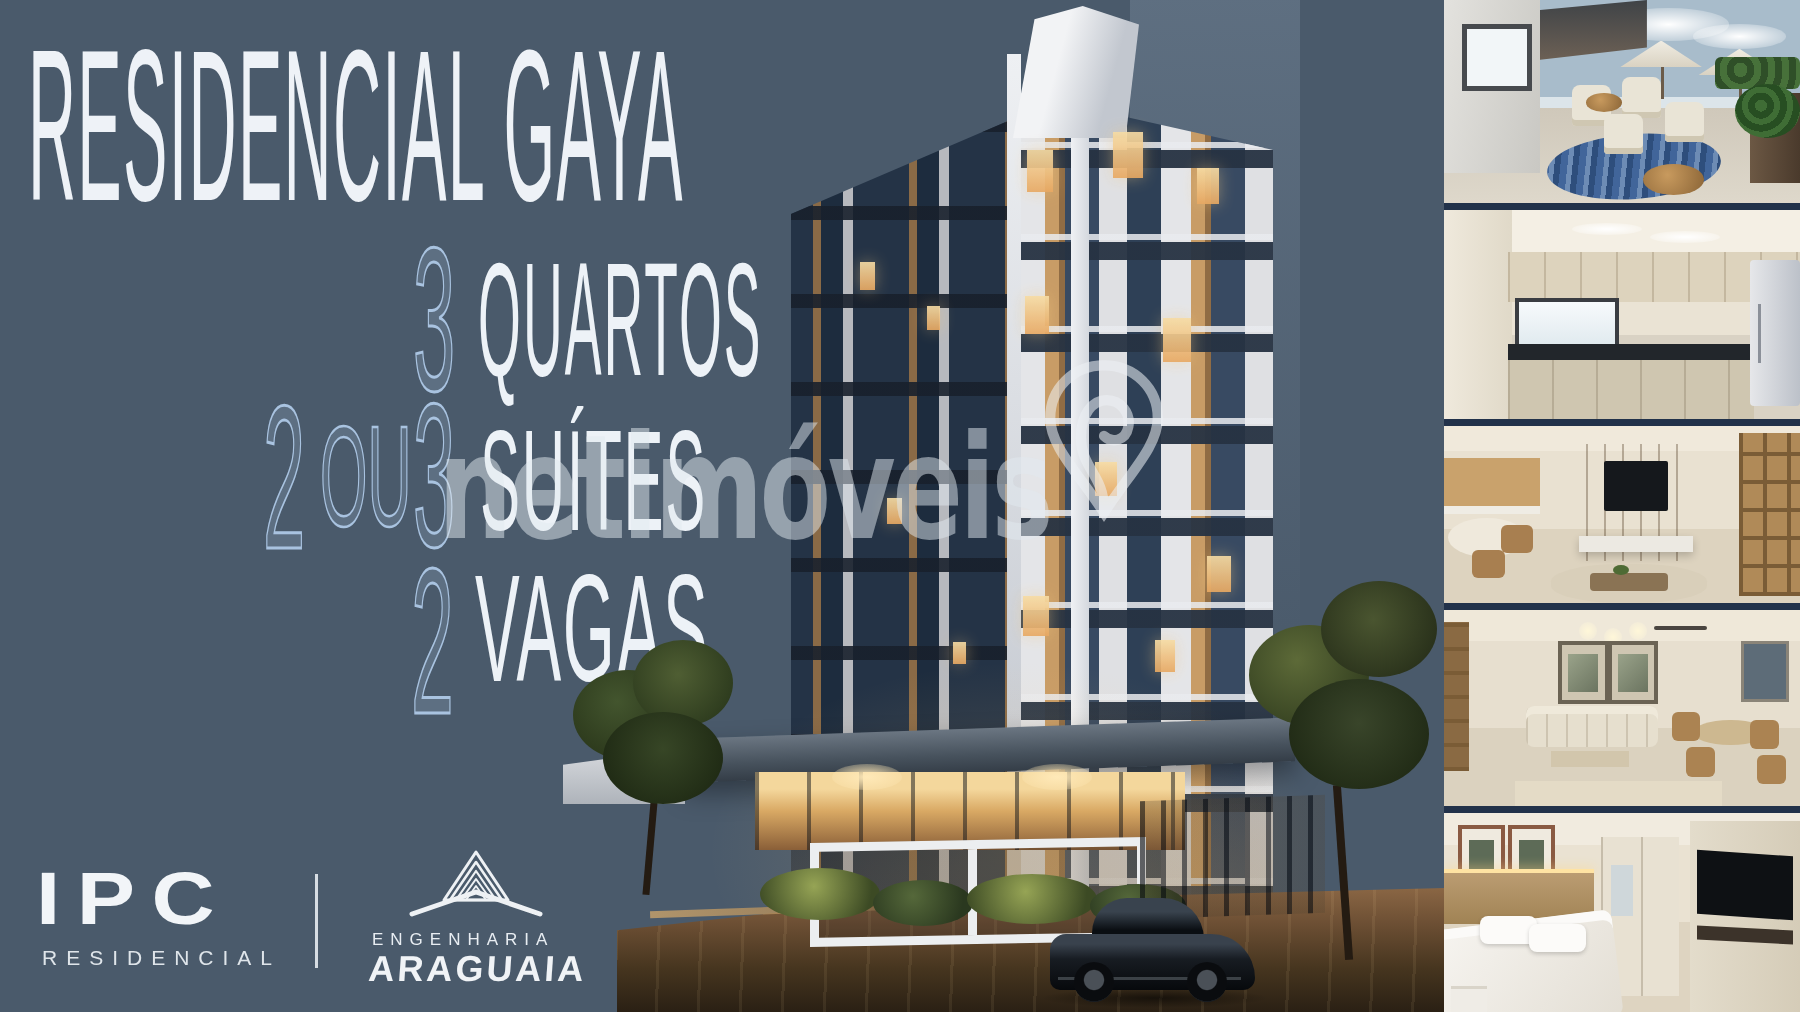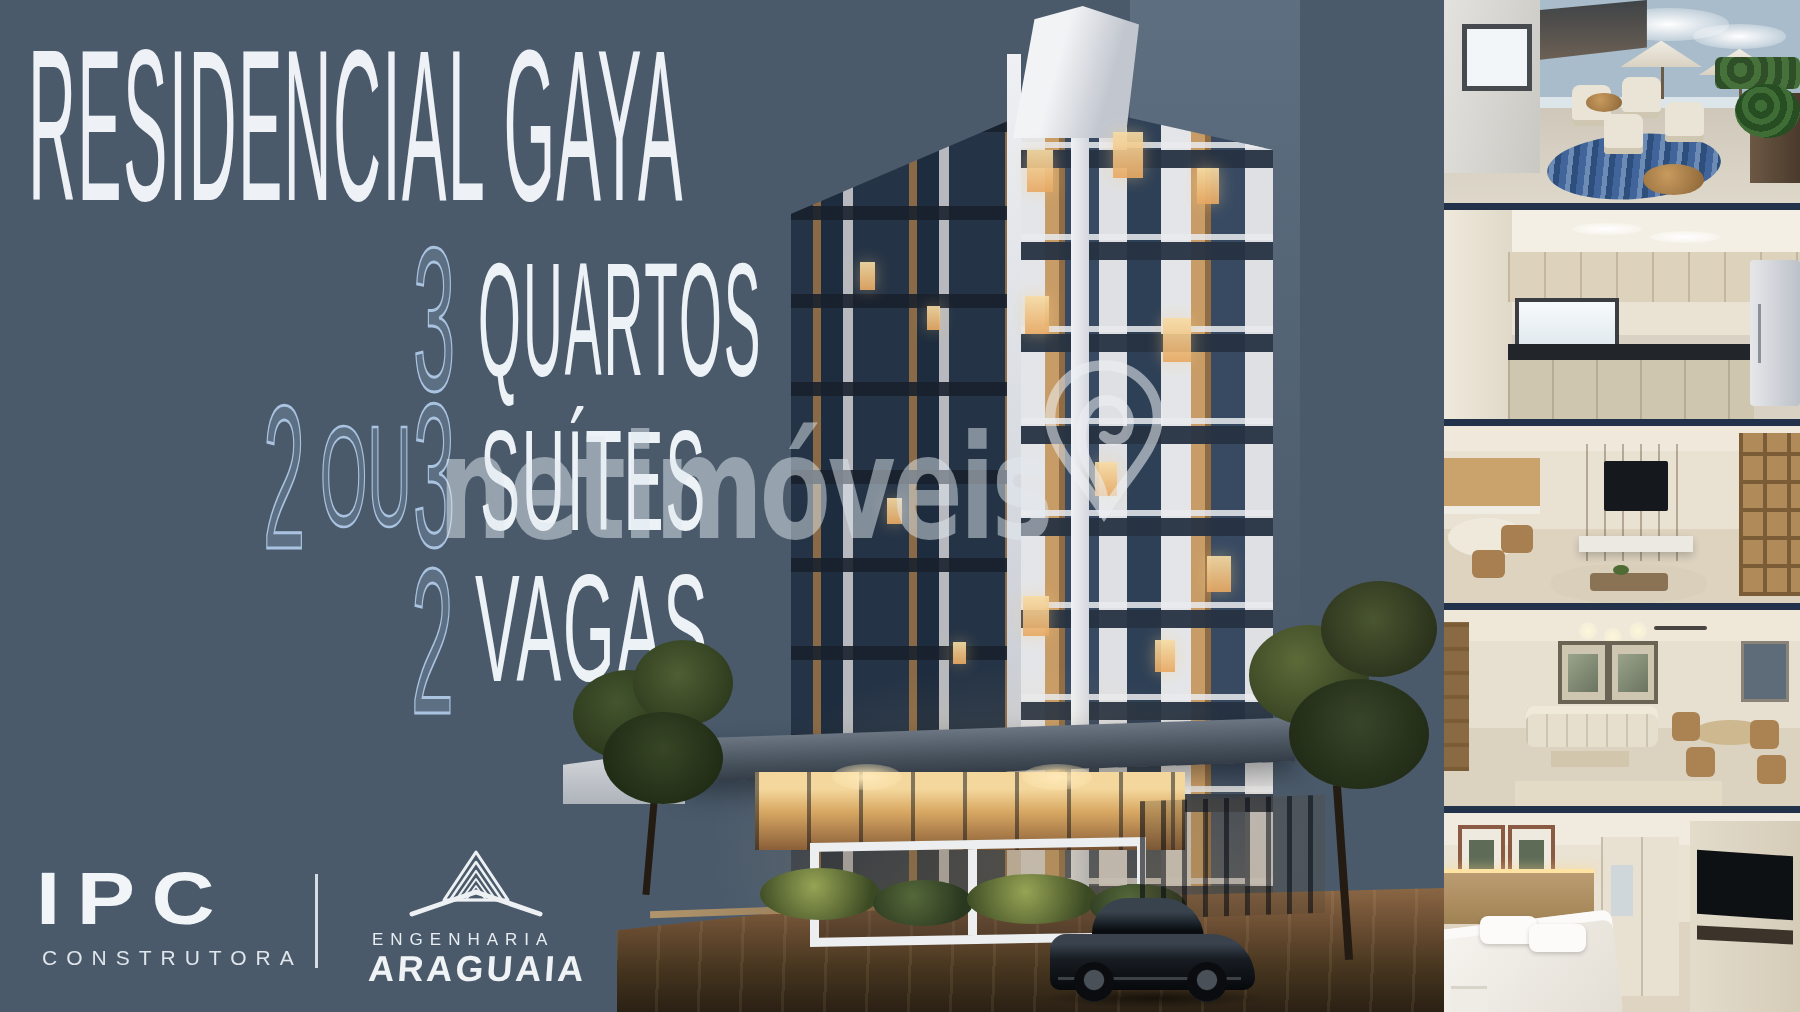--- a/index.html
+++ b/index.html
@@ -265,21 +265,21 @@
     </div>
   </div>
 
   <div class="wm-text">netimóveis</div>
   <svg class="wm-pin" viewBox="0 0 100 130">
     <path d="M50,6 C74,6 92,24 92,47 C92,69 71,89 50,121 C29,89 8,69 8,47 C8,24 26,6 50,6 Z" fill="none" stroke="#eef2f6" stroke-width="8" stroke-linecap="round"></path>
     <path d="M50,118 C50,92 32,86 32,62 C32,44 41,33 52,33 C63,33 71,43 69,54 C67,65 56,67 50,61" fill="none" stroke="#eef2f6" stroke-width="8" stroke-linecap="round"></path>
   </svg>
 
   <div class="ipc-acronym">IPC</div>
-  <div class="ipc-sub">CONSTRUTORA</div>
+  <div class="ipc-sub">RESIDENCIAL</div>
   <div class="logo-divider"></div>
   <svg class="ara-icon" viewBox="0 0 140 82">
     <g fill="none" stroke="#eef1f4" stroke-linejoin="round">
       <path d="M70,4 L38,52 L102,52 Z" stroke-width="3"></path>
       <path d="M70,14 L44,52 L96,52 Z" stroke-width="2.6"></path>
       <path d="M70,23 L50,52 L90,52 Z" stroke-width="2.2"></path>
       <path d="M70,31 L55,52 L85,52 Z" stroke-width="2"></path>
       <path d="M70,38 L60,52 L80,52 Z" stroke-width="1.8"></path>
       <path d="M6,66 L70,44 L134,66" stroke-width="5" stroke-linecap="round"></path>
     </g>

